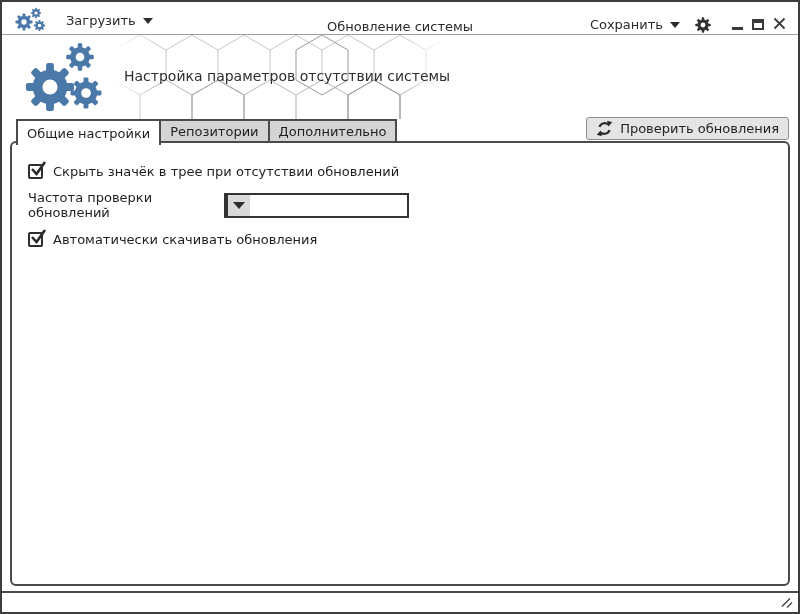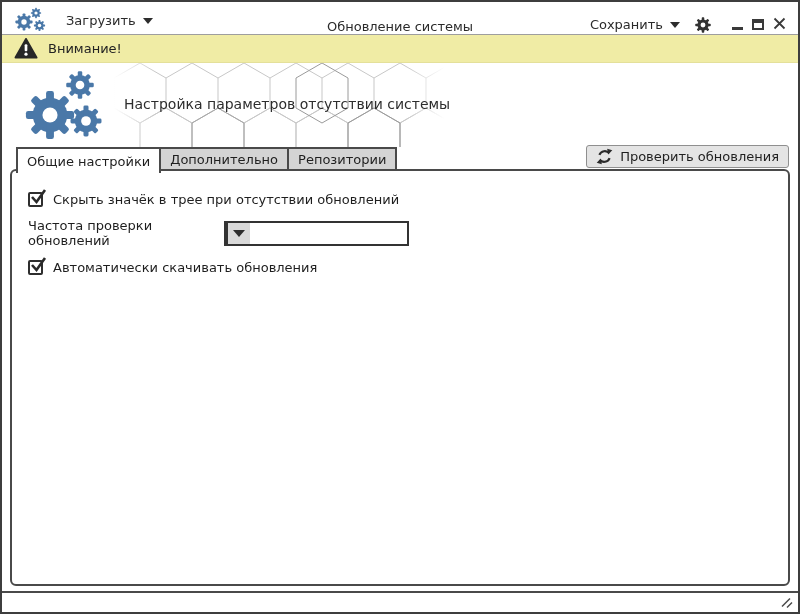--- a/index.html
+++ b/index.html
@@ -147,28 +147,20 @@
           </span>
         <span>
           <svg width="13" height="13" viewBox="0 0 13 13">
             <path d="M1.5 1.5 L11.5 11.5 M11.5 1.5 L1.5 11.5" stroke="#3a3a3a" stroke-width="1.8" fill="none"></path>
           </svg>
         </span>
       </span>
     </div>
   </div>
 
-  <div class="warning-bar">
-    <svg width="24" height="21" viewBox="0 0 24 22">
-      <path d="M12 1 L23 20.5 H1 Z" fill="#272727" stroke="#272727" stroke-width="2" stroke-linejoin="round"></path>
-      <rect x="10.6" y="6.5" width="2.8" height="7.5" rx="1.2" fill="#ffffff"></rect>
-      <circle cx="12" cy="17" r="1.7" fill="#ffffff"></circle>
-    </svg>
-    <span class="warning-text">Внимание!</span>
-  </div>
 
   <div class="header-banner">
     <svg class="hex-pattern" viewBox="0 0 330 84">
       <defs>
         <pattern id="hexes" width="52" height="90" patternUnits="userSpaceOnUse">
           <path d="M26 0 L52 15 L52 45 L26 60 L0 45 L0 15 Z" fill="none" stroke="#c7c7c7" stroke-width="1"></path>
           <path d="M0 45 L26 60 L26 90 L0 105 L-26 90 L-26 60 Z" fill="none" stroke="#c7c7c7" stroke-width="1"></path>
           <path d="M52 45 L78 60 L78 90 L52 105 L26 90 L26 60 Z" fill="none" stroke="#c7c7c7" stroke-width="1"></path>
         </pattern>
         <linearGradient id="fadeL" x1="0" y1="0" x2="1" y2="0">
@@ -199,24 +191,24 @@
         </svg>
     </span>
     <span class="header-title">Настройка параметров отсутствии системы</span>
   </div>
 
   <div class="tabs-row">
     <div class="tab checked">
       <span>Общие настройки</span>
     </div>
     <div class="tab">
+      <span>Репозитории</span>
+    </div>
+    <div class="tab">
       <span>Дополнительно</span>
-    </div>
-    <div class="tab">
-      <span>Репозитории</span>
     </div>
     <div class="check-updates-btn">
       <svg width="17" height="17" viewBox="0 0 24 24">
         <path d="M18.8 7.4 A8.2 8.2 0 0 0 4.8 9.8" fill="none" stroke="#2a2a2a" stroke-width="3"></path>
         <polygon points="15.8,1.0 23.0,3.2 17.2,9.2" fill="#2a2a2a"></polygon>
         <path d="M5.2 16.6 A8.2 8.2 0 0 0 19.2 14.2" fill="none" stroke="#2a2a2a" stroke-width="3"></path>
         <polygon points="8.2,23.0 1.0,20.8 6.8,14.8" fill="#2a2a2a"></polygon>
       </svg>
       <span>Проверить обновления</span>
     </div>

